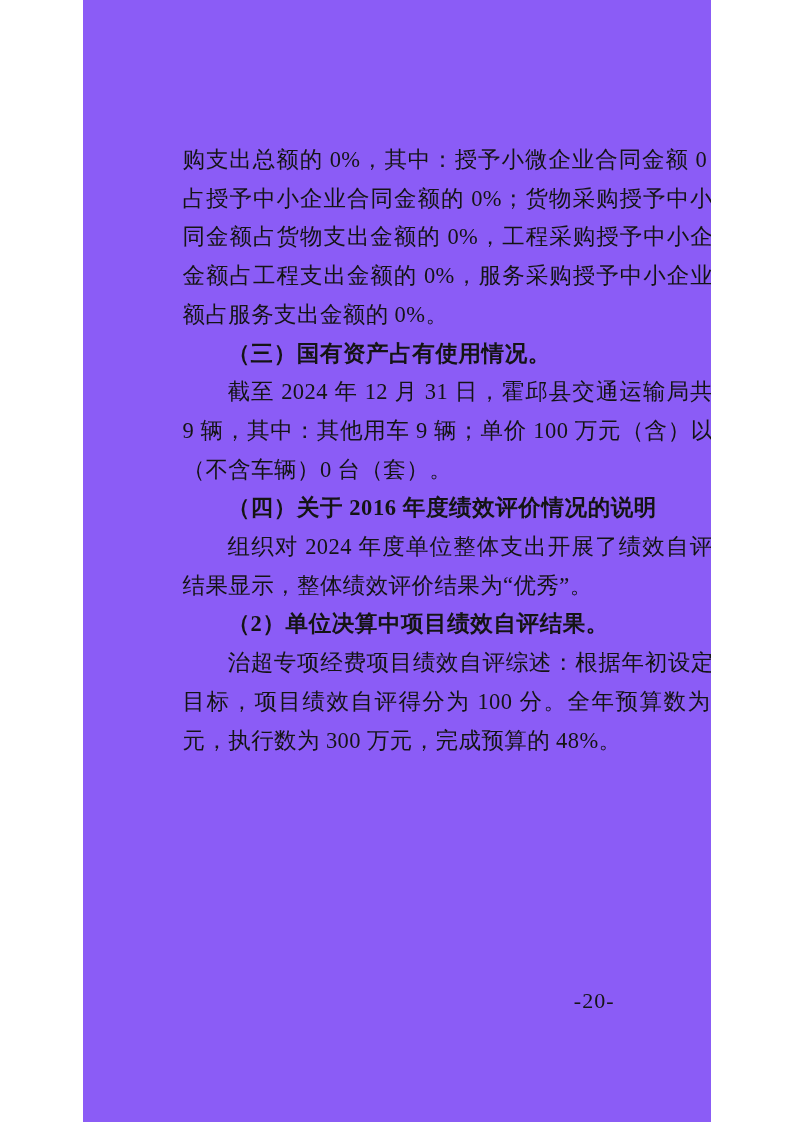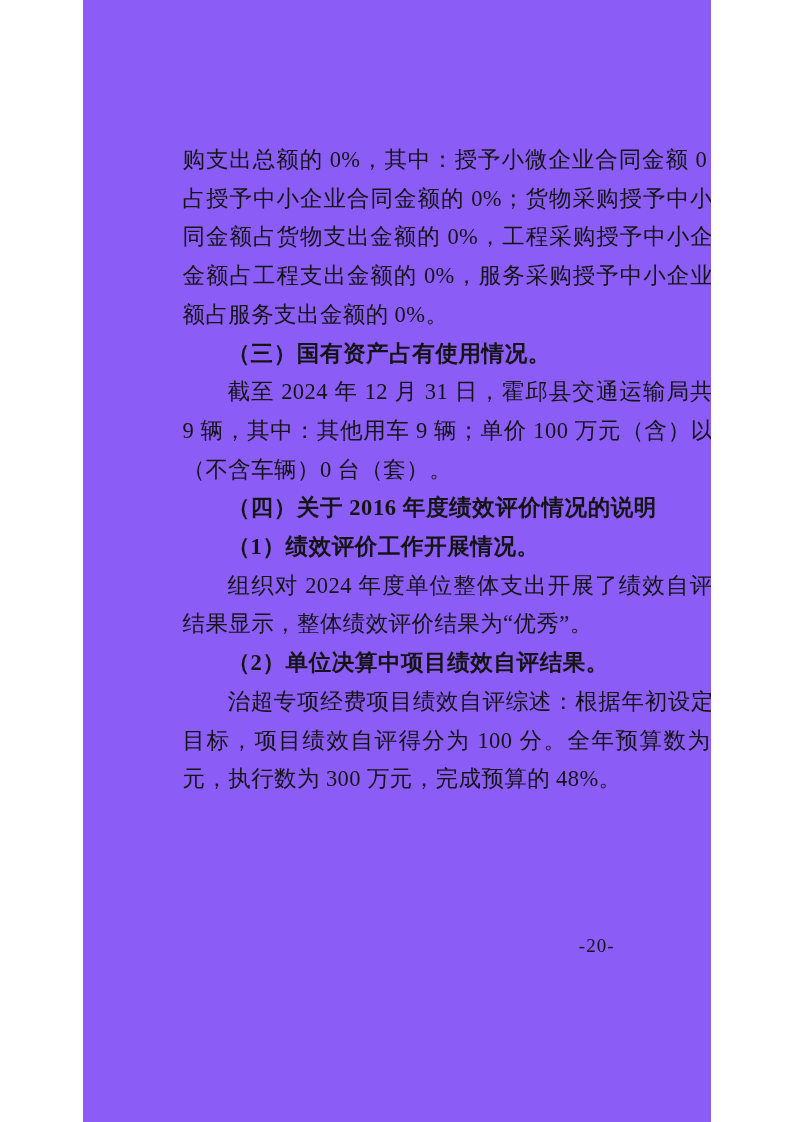--- a/index.html
+++ b/index.html
@@ -37,35 +37,34 @@
   }
   .para.heading {
     font-weight: bold;
     text-indent: 2em;
     text-align: left;
     letter-spacing: 0.6px;
   }
   .page-number {
     position: absolute;
     right: 96px;
-    top: 935px;
-    font-size: 19px;
+    top: 988px;
+    font-size: 22px;
     letter-spacing: 1px;
     color: #141414;
     font-family: "Liberation Serif", "DejaVu Serif", serif;
   }
 </style>
 </head>
 <body>
 
 <div class="page">
   <div class="content">
     <p class="para">购支出总额的 0%，其中：授予小微企业合同金额 0 万元，占授予中小企业合同金额的 0%；货物采购授予中小企业合同金额占货物支出金额的 0%，工程采购授予中小企业合同金额占工程支出金额的 0%，服务采购授予中小企业合同金额占服务支出金额的 0%。</p>
     <p class="para heading">（三）国有资产占有使用情况。</p>
     <p class="para indent">截至 2024 年 12 月 31 日，霍邱县交通运输局共有车辆 9 辆，其中：其他用车 9 辆；单价 100 万元（含）以上设备（不含车辆）0 台（套）。</p>
     <p class="para heading">（四）关于 2016 年度绩效评价情况的说明</p>
-    <p class="para heading">（1）绩效评价工作开展情况。</p>
     <p class="para indent">组织对 2024 年度单位整体支出开展了绩效自评。评价结果显示，整体绩效评价结果为“优秀”。</p>
     <p class="para heading">（2）单位决算中项目绩效自评结果。</p>
     <p class="para indent">治超专项经费项目绩效自评综述：根据年初设定的绩效目标，项目绩效自评得分为 100 分。全年预算数为 300 万元，执行数为 300 万元，完成预算的 48%。</p>
   </div>
   <div class="page-number">-20-</div>
 </div>
 
 </body></html>

